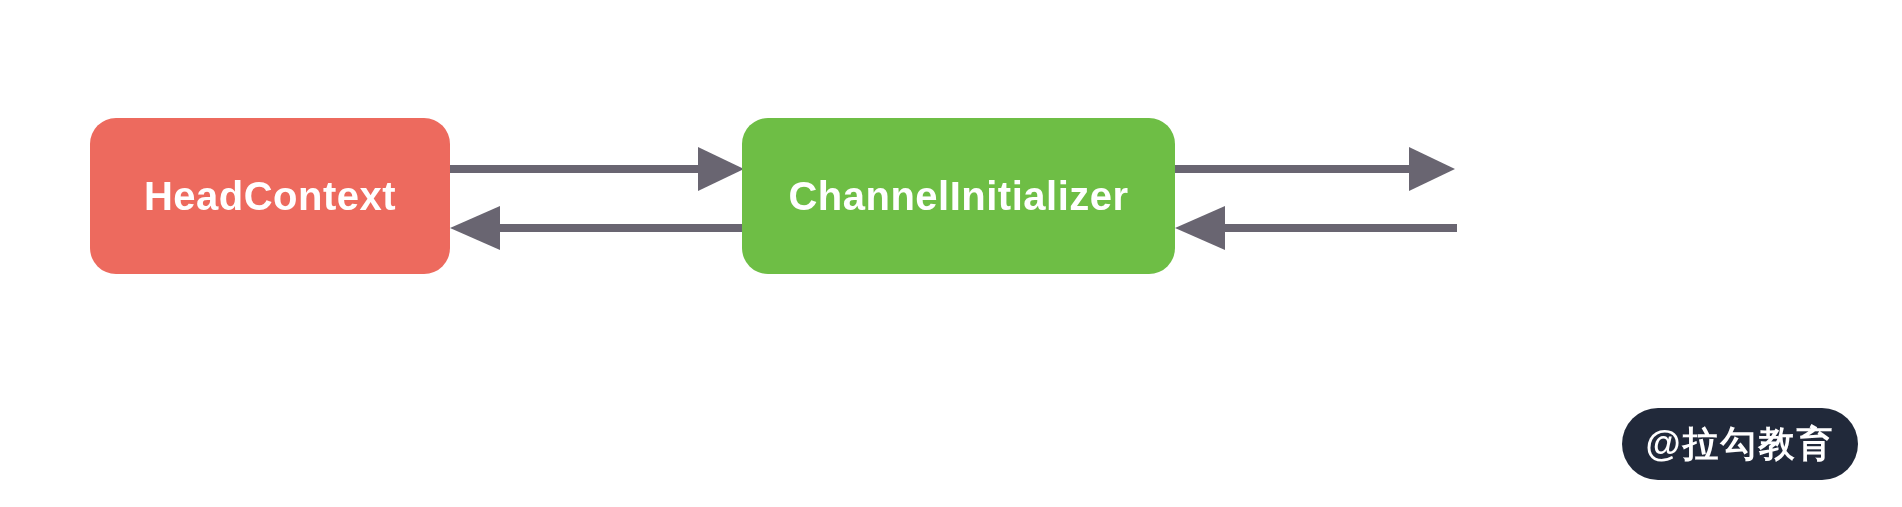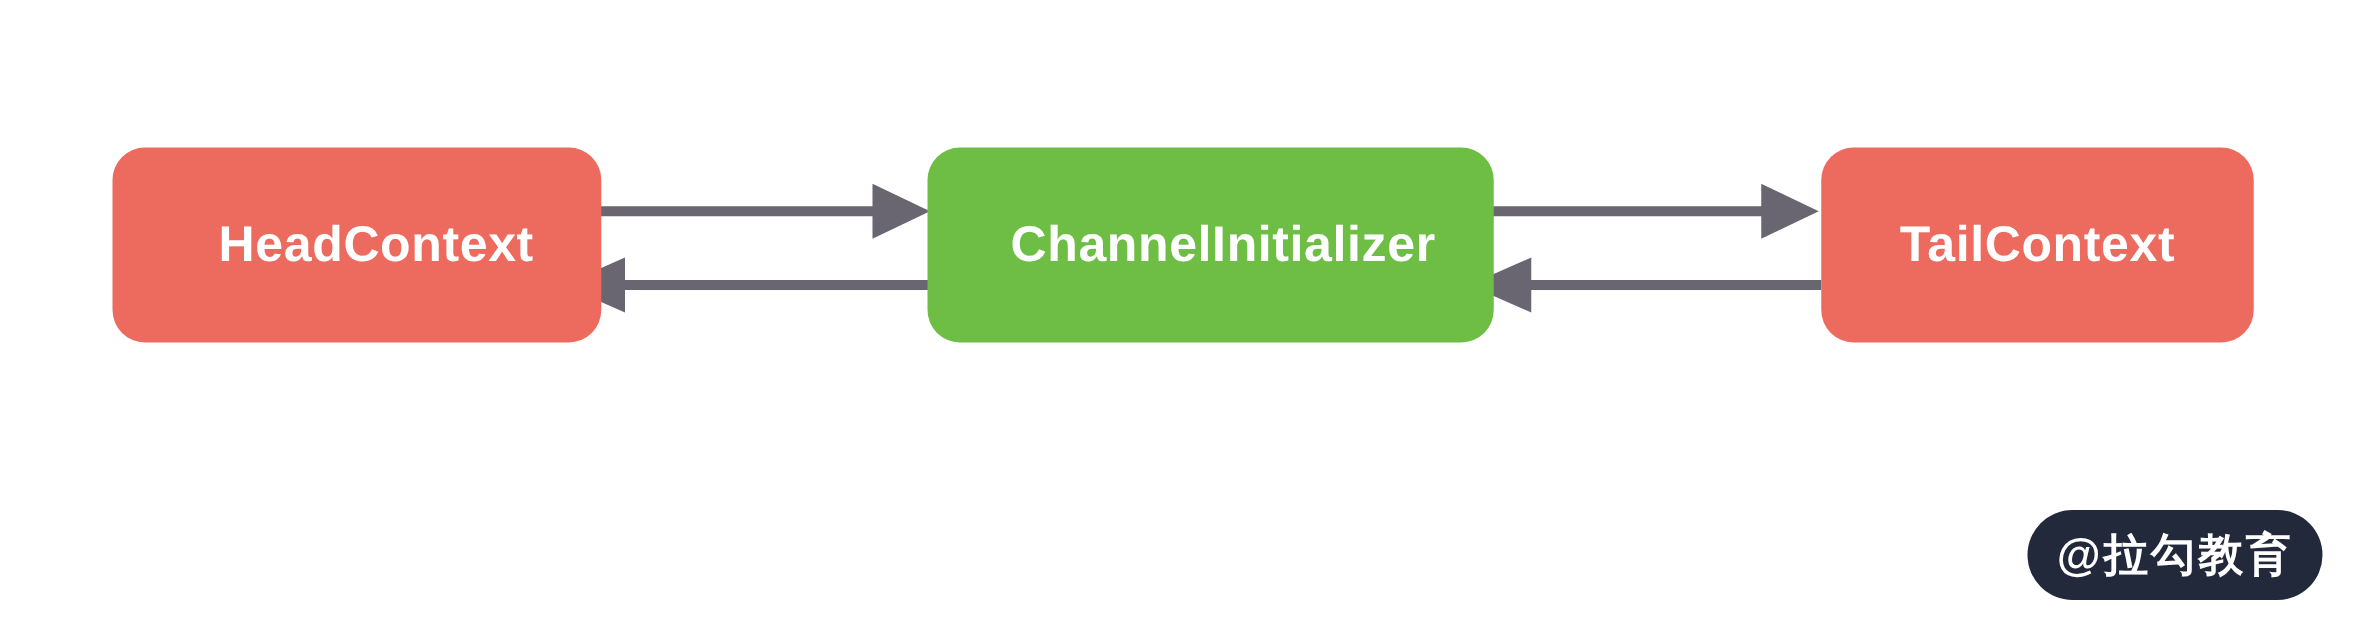--- a/index.html
+++ b/index.html
@@ -84,29 +84,26 @@
       <line x1="1175" y1="169" x2="1413" y2="169" stroke-width="8" stroke="#696571"></line>
       <polygon points="1409,147 1455,169 1409,191" fill="#696571"></polygon>
     </g>
 
     <g>
       <line x1="1457" y1="228" x2="1221" y2="228" stroke-width="8" stroke="#696571"></line>
       <polygon points="1225,206 1175,228 1225,250" fill="#696571"></polygon>
     </g>
   </svg>
 
-  <div class="node node-head" style="background-color: rgb(237, 106, 94); padding-left: 31px;">
+  <div class="node node-head" style="background-color: rgb(237, 106, 94);">
     <span class="label" style="color: rgb(255, 255, 255);">HeadContext</span>
   </div>
 
-  <div class="node node-init" style="background-color: rgb(110, 190, 69); padding-left: 20px;">
+  <div class="node node-init" style="background-color: rgb(110, 190, 69);">
     <span class="label" style="color: rgb(255, 255, 255);">ChannelInitializer</span>
   </div>
 
-  <div class="node node-tail" style="background-color: rgb(237, 106, 94);">
-    <span class="label" style="color: rgb(255, 255, 255);">TailContext</span>
-  </div>
 
   <div class="watermark" style="background-color: #0f172a;">
     <span class="wm-text" style="color: rgb(255, 255, 255);">@拉勾教育</span>
   </div>
 
 </div>
 
 </body></html>

